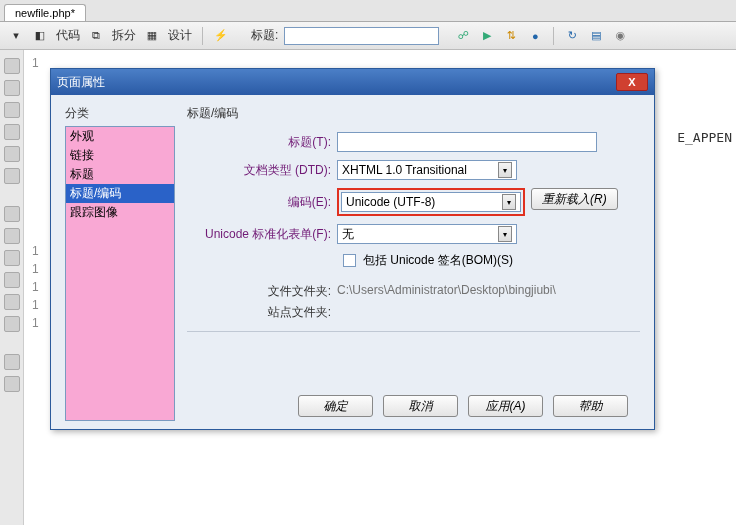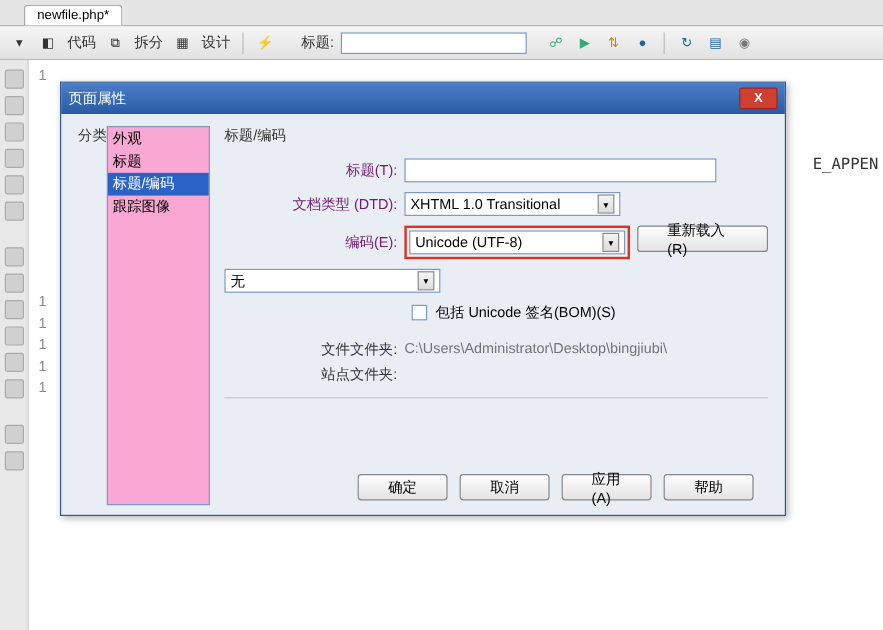--- a/index.html
+++ b/index.html
@@ -1,19 +1,19 @@
 <!DOCTYPE html>
 <html><head>
 <meta charset="utf-8">
 <style>
 * { box-sizing: border-box; margin: 0; padding: 0; font-family: "Microsoft YaHei", SimSun, Arial, sans-serif; font-size: 12px; }
 body { background: #fff; width: 736px; height: 525px; overflow: hidden; position: relative; }
 
 
-.tab-bar { height: 22px; background: #e5e5e5; border-bottom: 1px solid #aaa; display: flex; align-items: flex-end; padding-left: 20px; }
+.tab-bar { height: 22px; background: #e5e5e5; border-bottom: 1px solid #aaa; display: flex; align-items: flex-end; padding-left: 4px; }
 .tab { background: #fff; border: 1px solid #aaa; border-bottom: none; padding: 2px 10px; font-size: 11px; border-radius: 3px 3px 0 0; }
 
 
 .toolbar { height: 28px; background: linear-gradient(#f5f5f5,#e2e2e2); border-bottom: 1px solid #bbb; display: flex; align-items: center; padding: 0 6px; gap: 4px; }
 .tool-btn { width: 20px; height: 20px; display:flex; align-items:center; justify-content:center; font-size:11px; color:#333; border:1px solid transparent; border-radius:2px; }
 .tool-lbl { font-size:12px; color:#333; padding:0 2px; }
 .tool-sep { width:1px; height:18px; background:#bbb; margin:0 4px; }
 .title-input { width:155px; height:18px; border:1px solid #7a9ac0; background:#fff; }
 
 
@@ -26,39 +26,39 @@
 .code-frag { position:absolute; color:#333; font-family:Consolas,monospace; font-size:13px; }
 
 
 .dialog { position:absolute; left:50px; top:68px; width:605px; height:362px; border:1px solid #2b5a9b; background:#e9eef5; box-shadow:2px 2px 6px rgba(0,0,0,0.3); display:flex; flex-direction:column; }
 .dlg-title { height:26px; background:linear-gradient(#4b7fc7,#2a5aa5); color:#fff; display:flex; align-items:center; padding:0 6px; font-size:12px; }
 .dlg-title-text { flex:1; }
 .dlg-close { width:32px; height:18px; background:#d04030; border:1px solid #a02020; border-radius:2px; color:#fff; display:flex; align-items:center; justify-content:center; font-size:11px; font-weight:bold; }
 
 .dlg-body { flex:1; display:flex; padding:10px 14px 8px 14px; gap:12px; }
 
-.cat-col { width:110px; display:flex; flex-direction:row; }
+.cat-col { width:110px; display:flex; flex-direction:column; }
 .cat-label { font-size:12px; margin-bottom:4px; color:#333; }
 .cat-list { flex:1; background:#f9a8d4; border:1px solid #7a9ac0; overflow:hidden; }
 .cat-item { padding:1px 4px; font-size:12px; color:#000; }
 .cat-item.sel { background:#2a62c8; color:#fff; }
 
 .form-col { flex:1; display:flex; flex-direction:column; }
 .section-label { font-size:12px; color:#333; margin-bottom:10px; }
 .form-row { display:flex; align-items:center; margin-bottom:8px; }
 .form-lbl { width:150px; text-align:right; padding-right:6px; font-size:12px; color:#701a75; }
 .form-ctrl { flex:1; display:flex; gap:6px; }
 .txt-input { height:20px; border:1px solid #7a9ac0; background:#fff; width:260px; }
 .combo { height:20px; border:1px solid #7a9ac0; background:#fff; display:flex; align-items:center; padding:0 4px; font-family:SimSun,monospace; font-size:12px; position:relative; }
 .combo-arrow { width:14px; height:16px; background:linear-gradient(#f4f4f4,#ddd); border:1px solid #888; display:flex; align-items:center; justify-content:center; font-size:8px; margin-left:auto; }
 .combo.w1 { width:180px; }
 .combo.w2 { width:180px; }
 .combo.w3 { width:180px; }
 .highlight-box { border:2px solid #e03020; padding:2px; display:inline-flex; }
-.btn { height:22px; padding:0 24px; background:linear-gradient(#fdfdfd,#e4e4e4); border:1px solid #888; border-radius:3px; font-size:12px; display:flex; align-items:center; }
+.btn { height:22px; padding:0 10px; background:linear-gradient(#fdfdfd,#e4e4e4); border:1px solid #888; border-radius:3px; font-size:12px; display:flex; align-items:center;font-style:italic; }
 .chk-row { display:flex; align-items:center; gap:7px; margin-left:156px; margin-bottom:14px; }
 .chk { width:13px; height:13px; border:1px solid #7a9ac0; background:#fff; }
 .info-row { display:flex; margin-bottom:4px; }
 .info-lbl { width:150px; text-align:right; padding-right:6px; font-size:12px; color:#333; }
 .info-val { font-size:12px; color:#737373; }
 .hr { height:1px; background:#c0c8d4; margin:6px 0 10px 0; }
 
 .dlg-buttons { display:flex; justify-content:flex-end; gap:10px; padding-right:12px; margin-top:auto; margin-bottom:4px; }
 .dlg-buttons .btn { width:75px; justify-content:center; }
 </style>
@@ -126,20 +126,21 @@
   <div class="dlg-title">
     <span class="dlg-title-text">页面属性</span>
     <span class="dlg-close">X</span>
   </div>
   <div class="dlg-body">
 
     <div class="cat-col">
       <div class="cat-label">分类</div>
       <div class="cat-list">
         <div class="cat-item">外观</div>
+        <div class="cat-item">链接</div>
         <div class="cat-item">标题</div>
         <div class="cat-item sel">标题/编码</div>
         <div class="cat-item">跟踪图像</div>
       </div>
     </div>
 
     <div class="form-col">
       <div class="section-label">标题/编码</div>
 
       <div class="form-row">
@@ -166,20 +167,21 @@
             <div class="combo w2">
               <span>Unicode (UTF-8)</span>
               <span class="combo-arrow">▾</span>
             </div>
           </span>
           <div class="btn">重新载入(R)</div>
         </div>
       </div>
 
       <div class="form-row">
+        <div class="form-lbl">Unicode 标准化表单(F):</div>
         <div class="form-ctrl">
           <div class="combo w3">
             <span>无</span>
             <span class="combo-arrow">▾</span>
           </div>
         </div>
       </div>
 
       <div class="chk-row">
         <div class="chk"></div>

